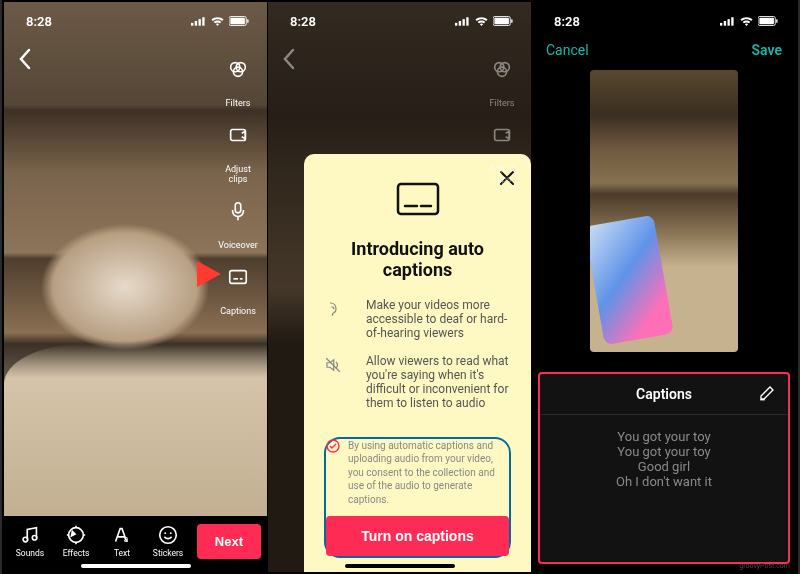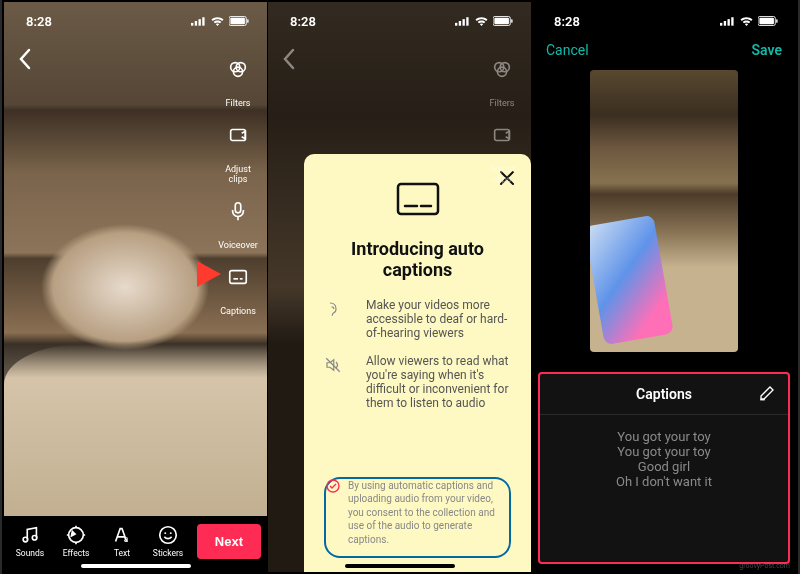--- a/index.html
+++ b/index.html
@@ -416,20 +416,21 @@
         <span>Allow viewers to read what you're saying when it's difficult or inconvenient for them to listen to audio</span>
       </div>
       <div class="consent-box">
         <div class="consent">
           <span class="ci"><svg width="14" height="14" viewBox="0 0 14 14">
                 <circle cx="7" cy="7" r="6" fill="none" stroke="#fe2c55" stroke-width="1.4"></circle>
                 <path d="M4 7 L6 9 L10 5" fill="none" stroke="#fe2c55" stroke-width="1.4"></path>
               </svg></span>
           <span>By using automatic captions and uploading audio from your video, you consent to the collection and use of the audio to generate captions.</span>
         </div>
+        <button class="turn-on">Turn on captions</button>
       </div>
     </div>
     <div class="home-ind dark"></div>
   </div>
 
   <div class="phone">
     <div class="status-bar">
       <span>8:28</span>
       <span class="status-right">
         <svg class="sig" viewBox="0 0 16 10">

